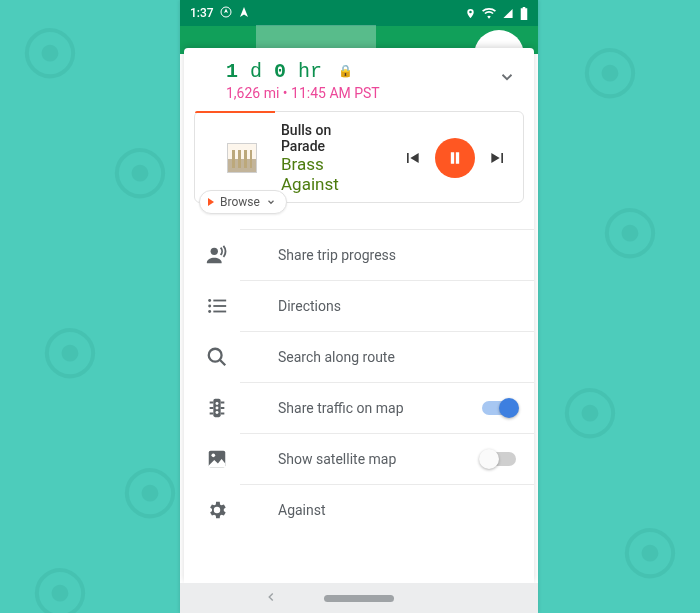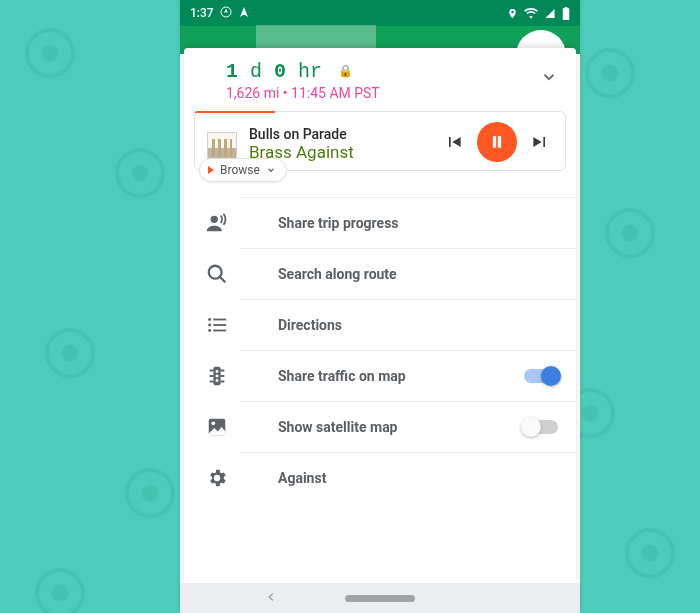--- a/index.html
+++ b/index.html
@@ -15,21 +15,21 @@
     opacity:.10;
     pointer-events:none;
   }
   .bg-pattern span{
     position:absolute;color:#0b6e62;font-size:60px;
   }
 
   .phone{
     position:absolute;
     left:180px;top:0;
-    width:400px;height:613px;
+    width:358px;height:613px;
     background:#fff;
     box-shadow:0 0 4px rgba(0,0,0,.15);
     overflow:hidden;
   }
 
   
   .statusbar{
     height:26px;background:#008859;color:#fff;
     display:flex;align-items:center;padding:0 10px;font-size:12px;
     justify-content:space-between;
@@ -81,21 +81,21 @@
   .media{
     margin:2px 10px 0 10px;
     border:1px solid #e2e2e2;border-radius:6px;
     position:relative;
     padding:10px 12px 8px 12px;
   }
   .media::before{
     content:"";position:absolute;left:0;top:-1px;height:2px;width:80px;
     background:#ff5722;border-radius:2px 0 0 0;
   }
-  .media-row{display:flex;align-items:flex-end;gap:12px;}
+  .media-row{display:flex;align-items:center;gap:24px;margin-left:20px;}
   .album{
     width:28px;height:28px;border:1px solid #d0d0d0;
     background:linear-gradient(#fdf6ec 55%,#c2b49a 55%);
     position:relative;flex:0 0 auto;
   }
   .album::after{
     content:"";position:absolute;left:4px;right:4px;top:6px;bottom:4px;
     background:repeating-linear-gradient(90deg,#bca87b 0 3px,transparent 3px 6px);
   }
   .media-text{flex:1;min-width:0}
@@ -114,21 +114,21 @@
     font-size:12px;color:#555;
     display:flex;align-items:center;gap:6px;
     padding:4px 10px 4px 8px;
     box-shadow:0 1px 2px rgba(0,0,0,.08);
   }
   .browse-chip .tri{
     width:0;height:0;border-left:6px solid #ff5722;border-top:4px solid transparent;border-bottom:4px solid transparent;
   }
 
   
-  .options{margin-top:26px;font-weight:bold;}
+  .options{margin-top:26px;}
   .opt{
     display:flex;align-items:center;gap:20px;
     padding:14px 18px 14px 18px;
     color:#5a5f64;font-size:14px;
     border-bottom:1px solid #eaeaea;
     margin-left:56px;
   }
   .opt:first-child{border-top:1px solid #eaeaea;margin-left:56px}
   .opt .icon{
     width:22px;color:#5e6367;flex:0 0 auto;
@@ -281,40 +281,40 @@
               <circle cx="9" cy="8" r="4"></circle>
               <path d="M1 20c0-3 4-5 8-5s8 2 8 5v1H1z"></path>
               <path d="M16 4a6 6 0 0 1 0 8M19 2a9 9 0 0 1 0 12" fill="none" stroke="currentColor" stroke-width="2"></path>
             </svg>
         </span>
         <span>Share trip progress</span>
       </div>
 
       <div class="opt">
         <span class="icon">
-          <svg width="22" height="22" viewBox="0 0 24 24" fill="none" stroke="currentColor" stroke-width="2.5">
-              <circle cx="10" cy="10" r="7"></circle>
-              <line x1="21" y1="21" x2="15" y2="15"></line>
-            </svg>
-        </span>
-        <span>Search along route</span>
-      </div>
-
-      <div class="opt">
-        <span class="icon">
           <svg width="22" height="22" viewBox="0 0 24 24" fill="currentColor">
               <circle cx="4" cy="6" r="1.6"></circle>
               <circle cx="4" cy="12" r="1.6"></circle>
               <circle cx="4" cy="18" r="1.6"></circle>
               <rect x="8" y="5" width="14" height="2"></rect>
               <rect x="8" y="11" width="14" height="2"></rect>
               <rect x="8" y="17" width="14" height="2"></rect>
             </svg>
         </span>
         <span>Directions</span>
+      </div>
+
+      <div class="opt">
+        <span class="icon">
+          <svg width="22" height="22" viewBox="0 0 24 24" fill="none" stroke="currentColor" stroke-width="2.5">
+              <circle cx="10" cy="10" r="7"></circle>
+              <line x1="21" y1="21" x2="15" y2="15"></line>
+            </svg>
+        </span>
+        <span>Search along route</span>
       </div>
 
       <div class="opt">
         <span class="icon">
           <svg width="22" height="22" viewBox="0 0 24 24" fill="currentColor">
               <rect x="8" y="2" width="8" height="20" rx="2"></rect>
               <circle cx="12" cy="7" r="1.6" fill="#fff"></circle>
               <circle cx="12" cy="12" r="1.6" fill="#fff"></circle>
               <circle cx="12" cy="17" r="1.6" fill="#fff"></circle>
               <path d="M4 6h4M4 12h4M4 18h4M16 6h4M16 12h4M16 18h4" stroke="currentColor" stroke-width="2"></path>

